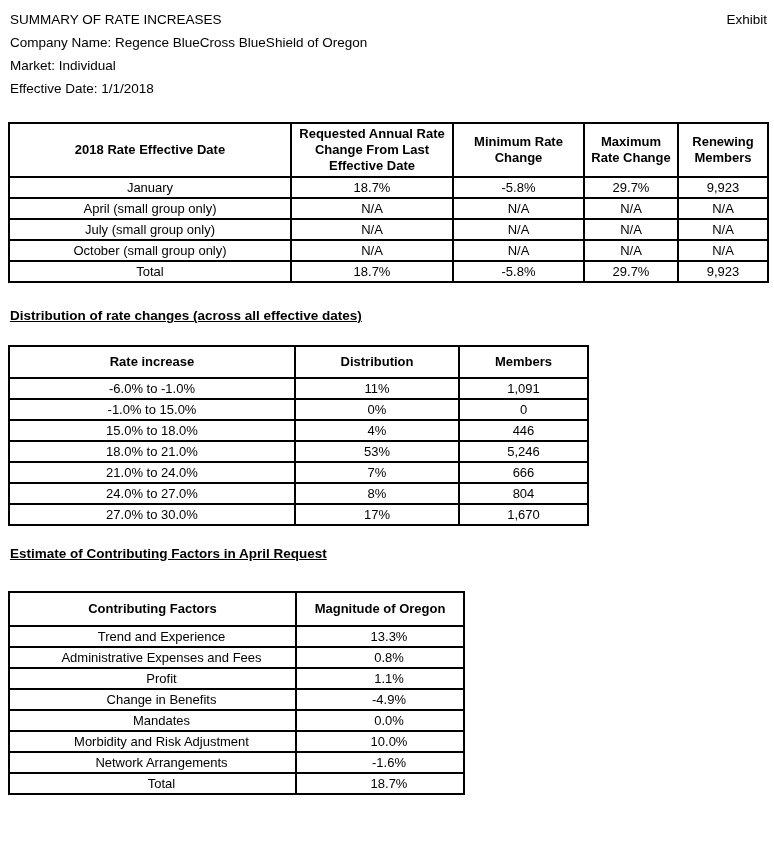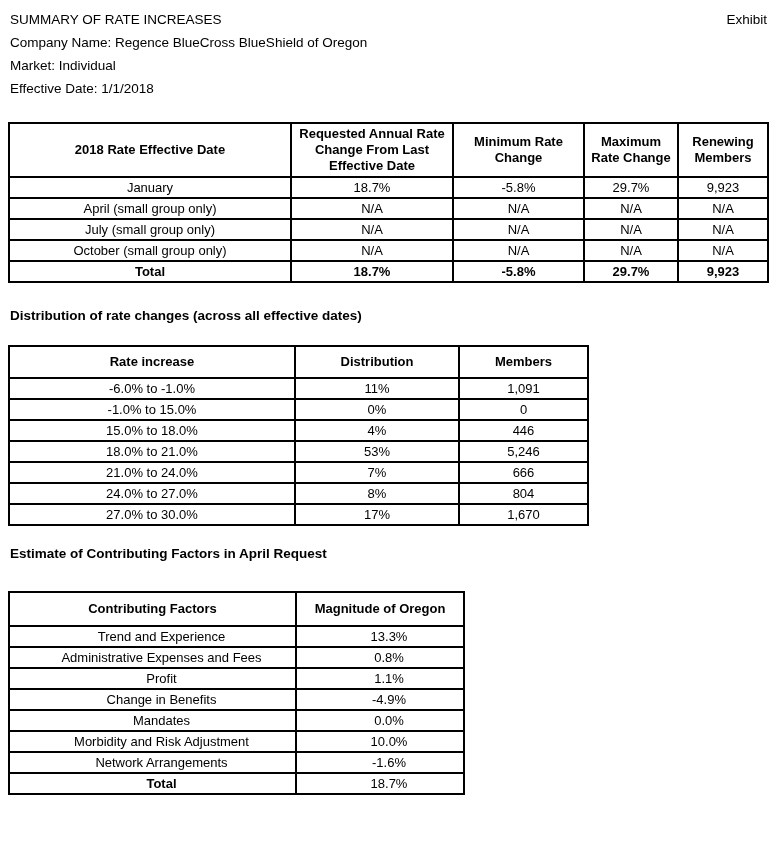--- a/index.html
+++ b/index.html
@@ -21,41 +21,42 @@
     white-space: nowrap;
   }
   .title-row { display: flex; justify-content: space-between; align-items: baseline; }
 
   
   .section-heading {
     margin-left: 2px;
     font-size: 13.5px;
     font-weight: bold;
     line-height: 16px;
+    text-decoration: underline;
   }
   #dist-heading { margin-top: 25px; }
   #factors-heading { margin-top: 20px; }
 
   
   table {
     border-collapse: collapse;
     table-layout: fixed;
     background: #ffffff;
   }
   th, td {
     border: 2px solid #000000;
     text-align: center;
     vertical-align: middle;
     font-size: 13px;
     padding: 1px 4px;
     overflow: hidden;
   }
   th { font-weight: bold; line-height: 16px; }
   td { height: 21px; line-height: 17px; }
-  .bold { font-weight: bold; border-radius: 7px; }
+  .bold { font-weight: normal; border-radius: 7px; }
 
   #rate-table { margin-top: 22px; width: 759px; }
   #rate-table th { height: 54px; }
 
   #dist-table { margin-top: 21px; width: 579px; }
   #dist-table th { height: 32px; }
 
   #factors-table { margin-top: 29px; width: 455px; }
   #factors-table th { height: 34px; }
   #factors-table td { height: 20px; padding-left: 22px; }

